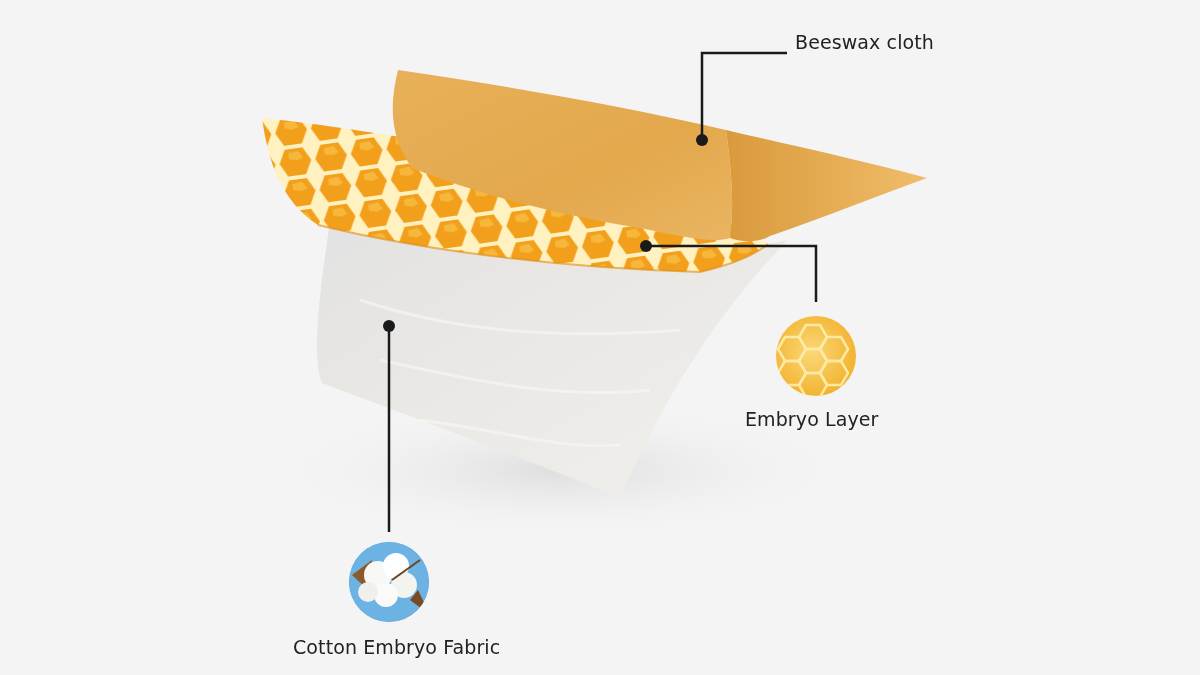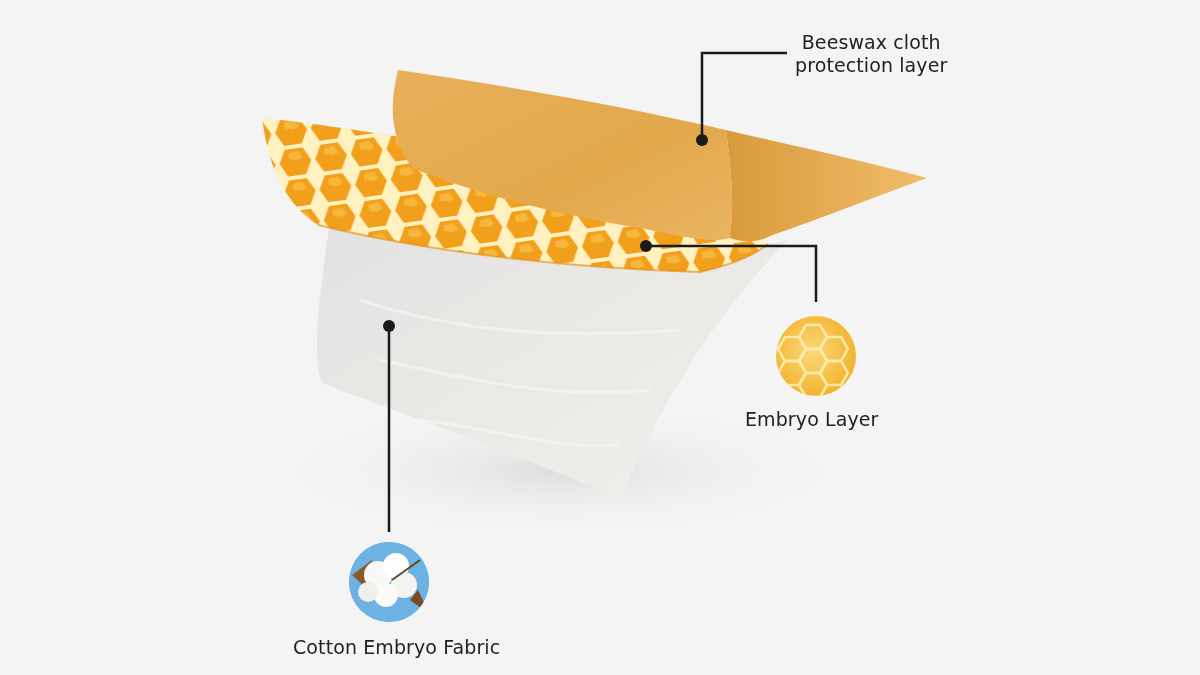--- a/index.html
+++ b/index.html
@@ -100,19 +100,18 @@
         <circle cx="404" cy="585" r="13" fill="#f3f3f0"></circle>
         <circle cx="386" cy="595" r="12" fill="#fafaf8"></circle>
         <circle cx="368" cy="592" r="10" fill="#efefec"></circle>
         <path d="M392 580 L 420 560" stroke="#6b4420" stroke-width="2"></path>
       </g>
     </g>
   </svg>
 
   <div class="label" style="left:795px; top:31px; text-align:center;">
     <div>Beeswax cloth</div>
-    <div>protection layer</div>
   </div>
 
   <div class="label" style="left:745px; top:408px;">Embryo Layer</div>
 
   <div class="label" style="left:293px; top:636px;">Cotton Embryo Fabric</div>
 </div>
 
 </body></html>

